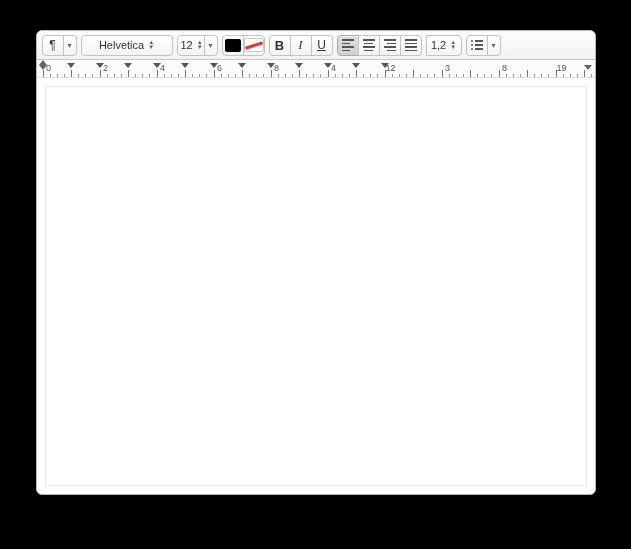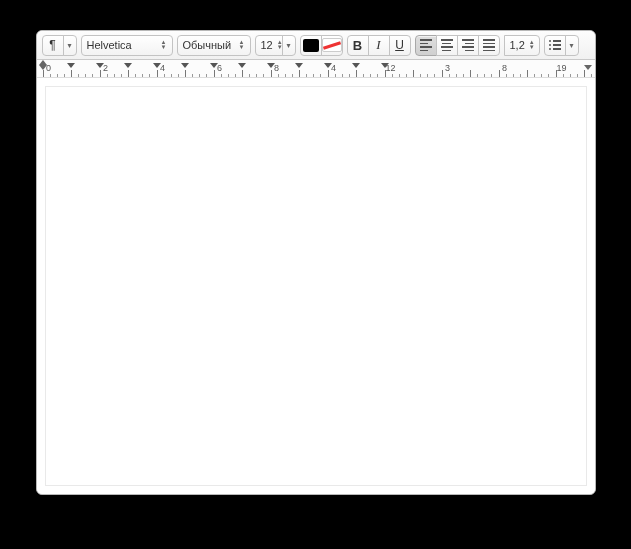--- a/index.html
+++ b/index.html
@@ -71,21 +71,20 @@
     align-items: center;
     justify-content: center;
     font-size: 11px;
     color: #333;
     padding: 0 5px;
     box-shadow: 0 1px 0 rgba(255,255,255,0.6) inset;
     white-space: nowrap;
     cursor: default;
   }
   .select {
-    justify-content: space-between;
     gap: 4px;
   }
   .select .arrows {
     display: flex; flex-direction: column;
     font-size: 6px; line-height: 5px; color: #666;
   }
   .select.font { width: 92px; }
   .select.styleSel { width: 74px; }
   .select.size { width: 28px; padding-right: 3px;}
   .select.spacing { width: 36px; }
@@ -221,27 +220,20 @@
     </div>
 
     <div class="select font">
       <span>Helvetica</span>
       <span class="arrows">
           <span>▲</span>
           <span>▼</span>
         </span>
     </div>
 
-    <div class="select styleSel">
-      <span>Обычный</span>
-      <span class="arrows">
-          <span>▲</span>
-          <span>▼</span>
-        </span>
-    </div>
 
     <div class="group">
       <div class="select size">
         <span>12</span>
         <span class="arrows">
             <span>▲</span>
             <span>▼</span>
           </span>
       </div>
       <div class="btn drop">

